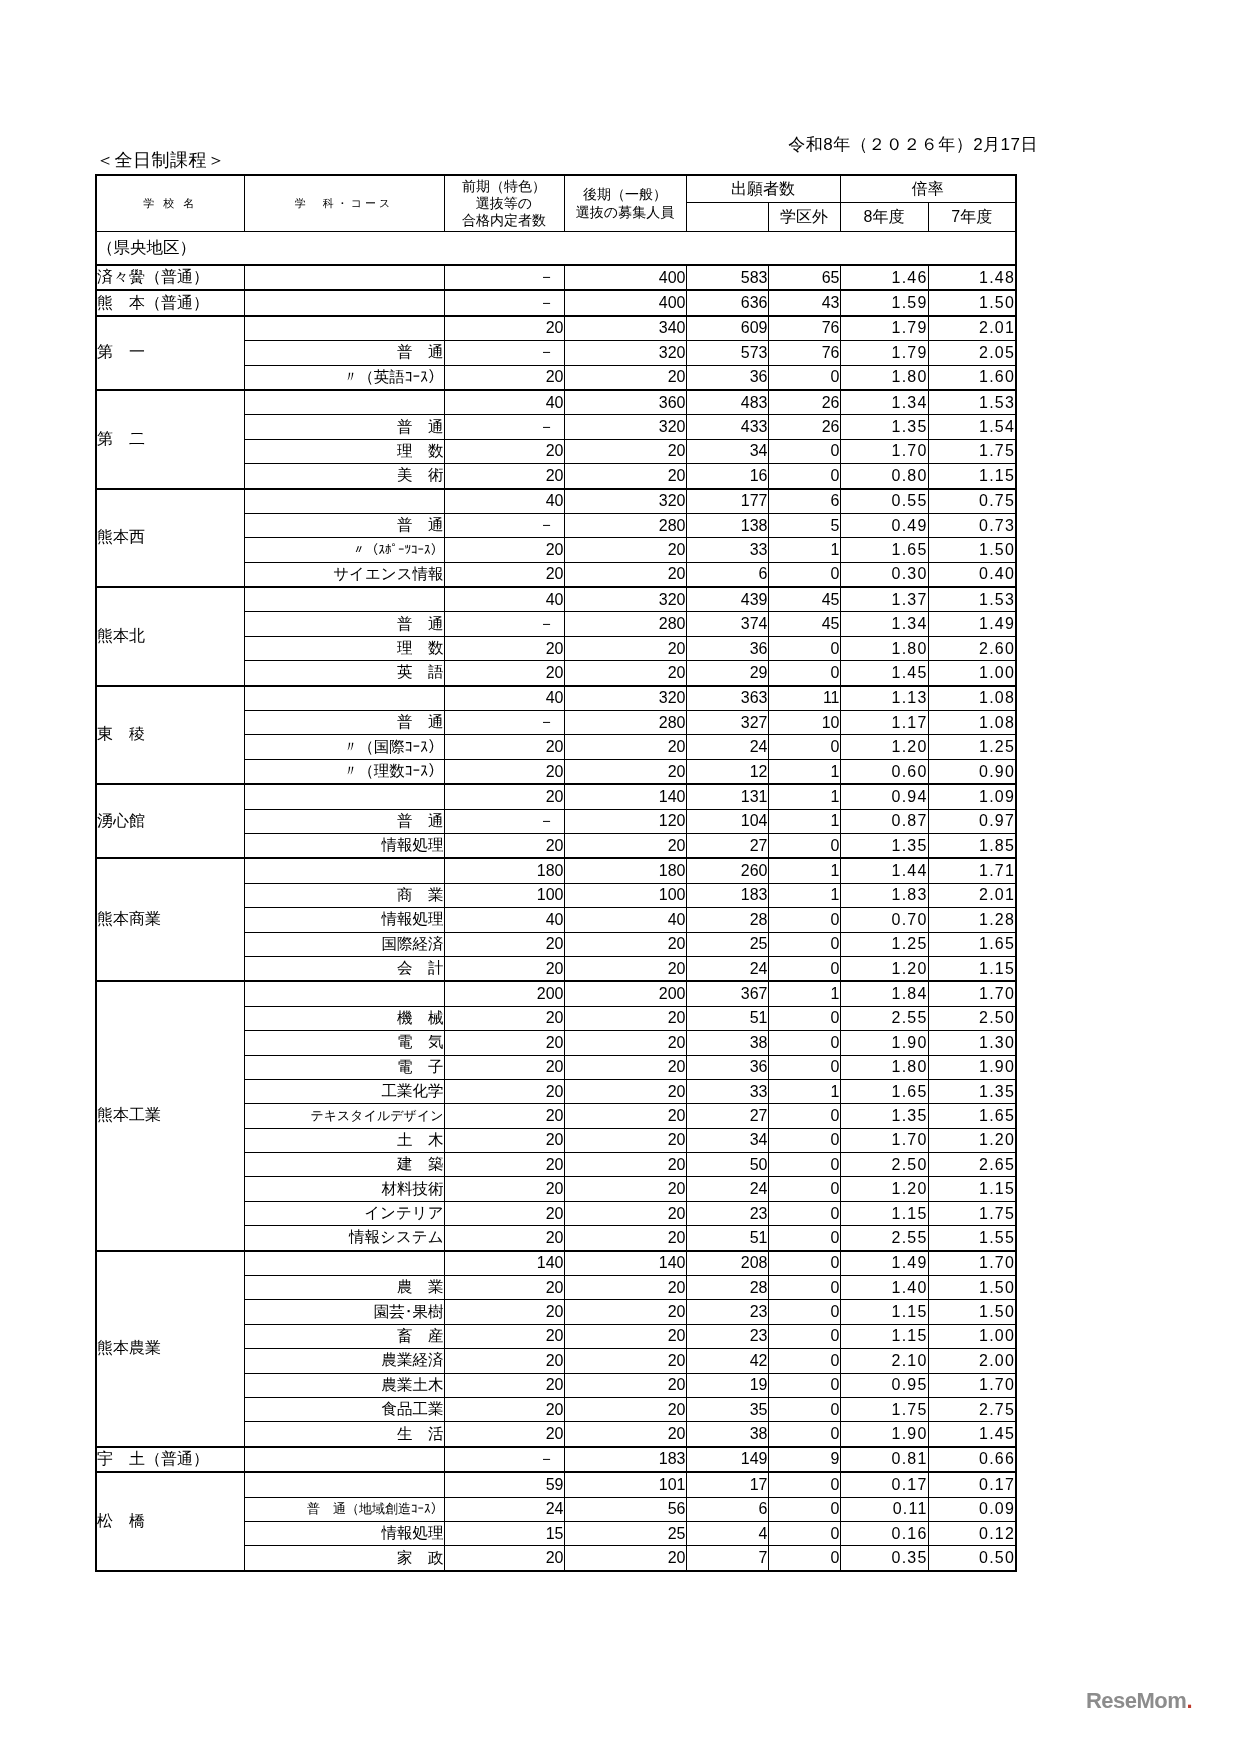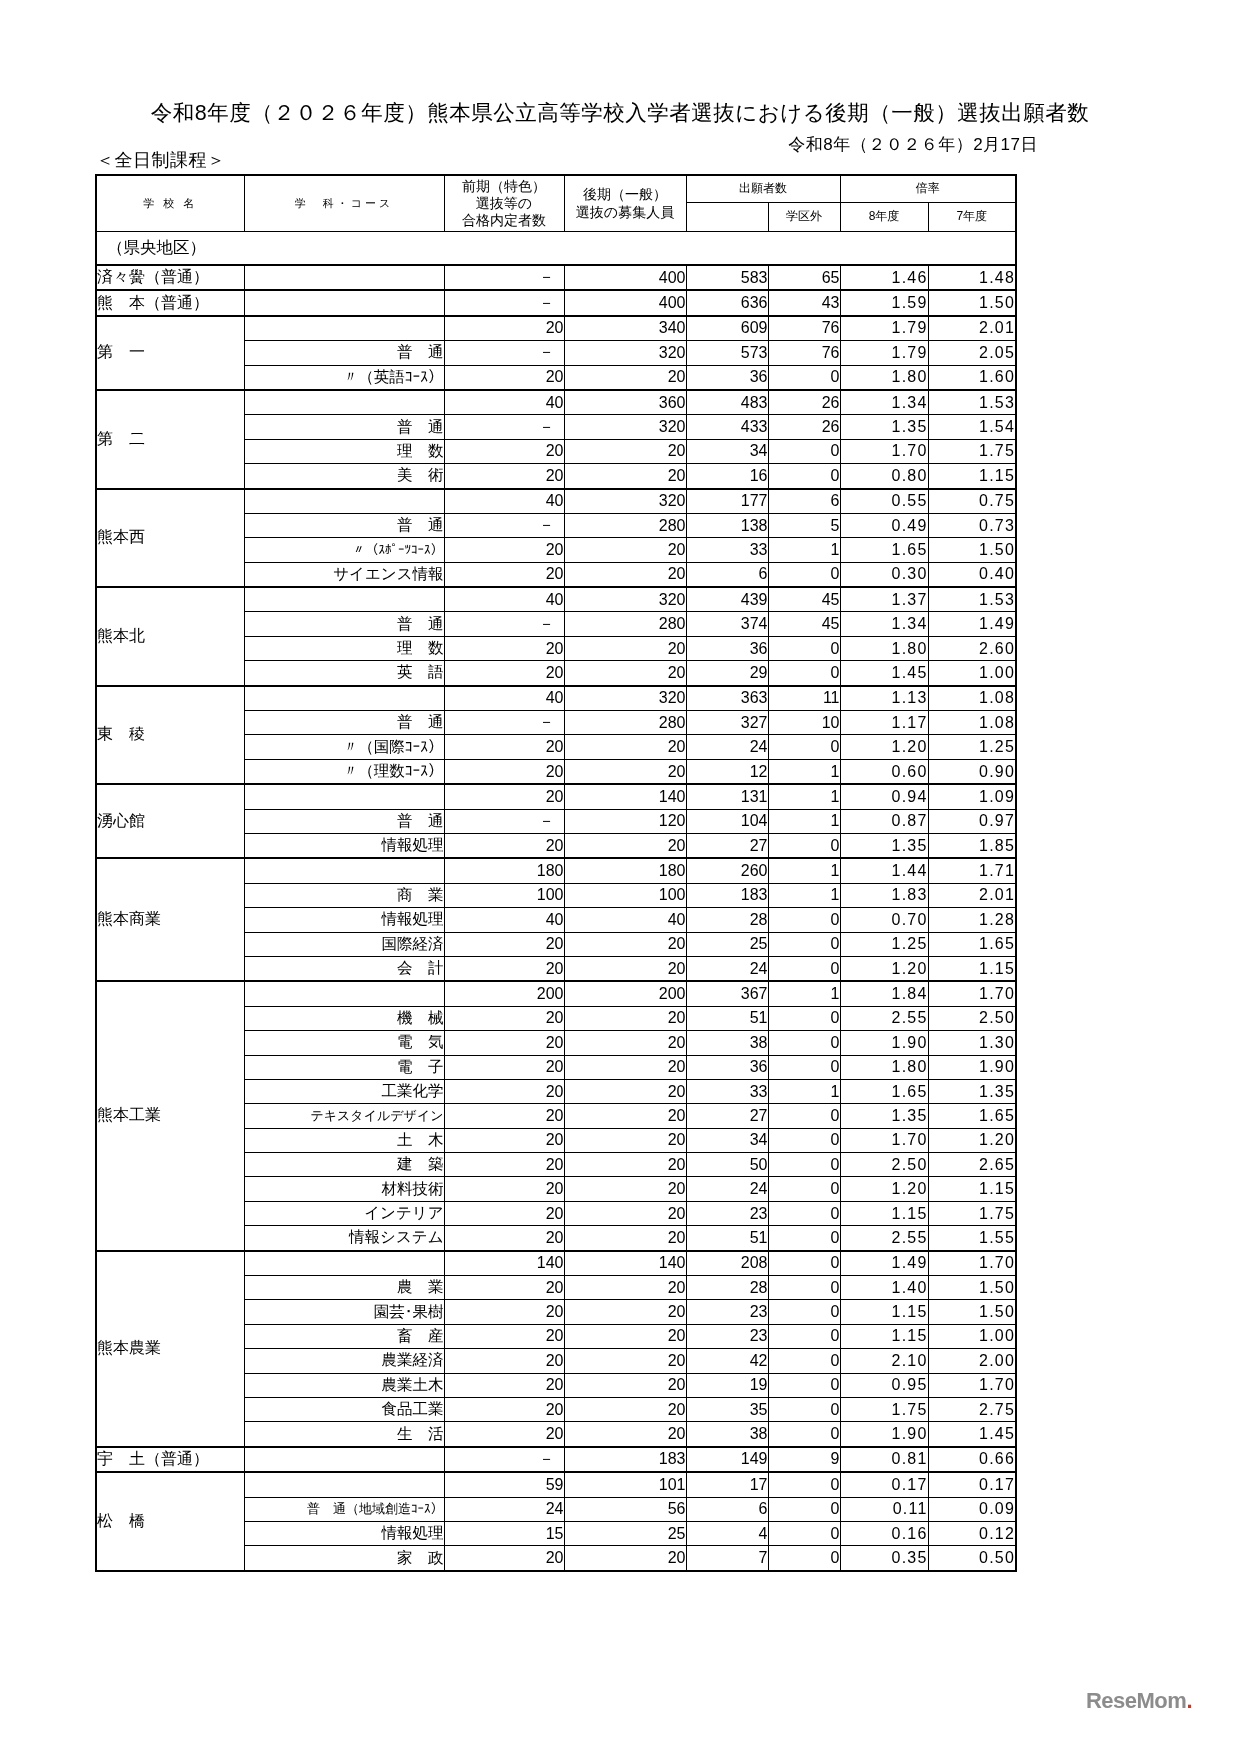--- a/index.html
+++ b/index.html
@@ -79,34 +79,33 @@
   col.c-r8     { width: 88px; }
   col.c-r7     { width: 88px; }
 
   thead td {
     text-align: center;
     line-height: 1.28;
     font-size: 15px;
     padding: 2px 0;
   }
   td.hdr-big { font-size: 11px; letter-spacing: 3px; }
-  td.hdr-sm  { font-size: 12px; }
+  td.hdr-sm  { font-size: 16px; }
   .hdr-stack { font-size: 14px; line-height: 1.22; }
   tr.hdr-top td { height: 26px; }
   tr.hdr-bot td { height: 28px; }
 
   .sep-row td {
     border-top: 2.5px solid #000;
   }
 
   tr.region td {
     height: 32px;
     font-size: 16.5px;
     text-align: left;
-    padding-left: 10px;
     border-bottom: 2px solid #000;
   }
 
   tr.data td { height: 23.4px; }
 
   td.school {
     font-size: 16px;
     text-align: left;
     padding-left: 6px;
     letter-spacing: 0px;
@@ -144,21 +143,20 @@
     letter-spacing: -0.5px;
     font-family: Liberation Sans, sans-serif;
   }
   .watermark .dot { color: #c0392b; }
 </style>
 </head>
 <body>
 
 <div class="page">
 
-  <div class="doc-title">令和8年度（２０２６年度）熊本県公立高等学校入学者選抜における後期（一般）選抜出願者数</div>
   <div class="doc-date">令和8年（２０２６年）2月17日</div>
   <div class="course-label">＜全日制課程＞</div>
 
   <table class="main">
     <colgroup>
       <col class="c-school">
         <col class="c-dept">
         <col class="c-zenki">
         <col class="c-kouki">
       <col class="c-app">

